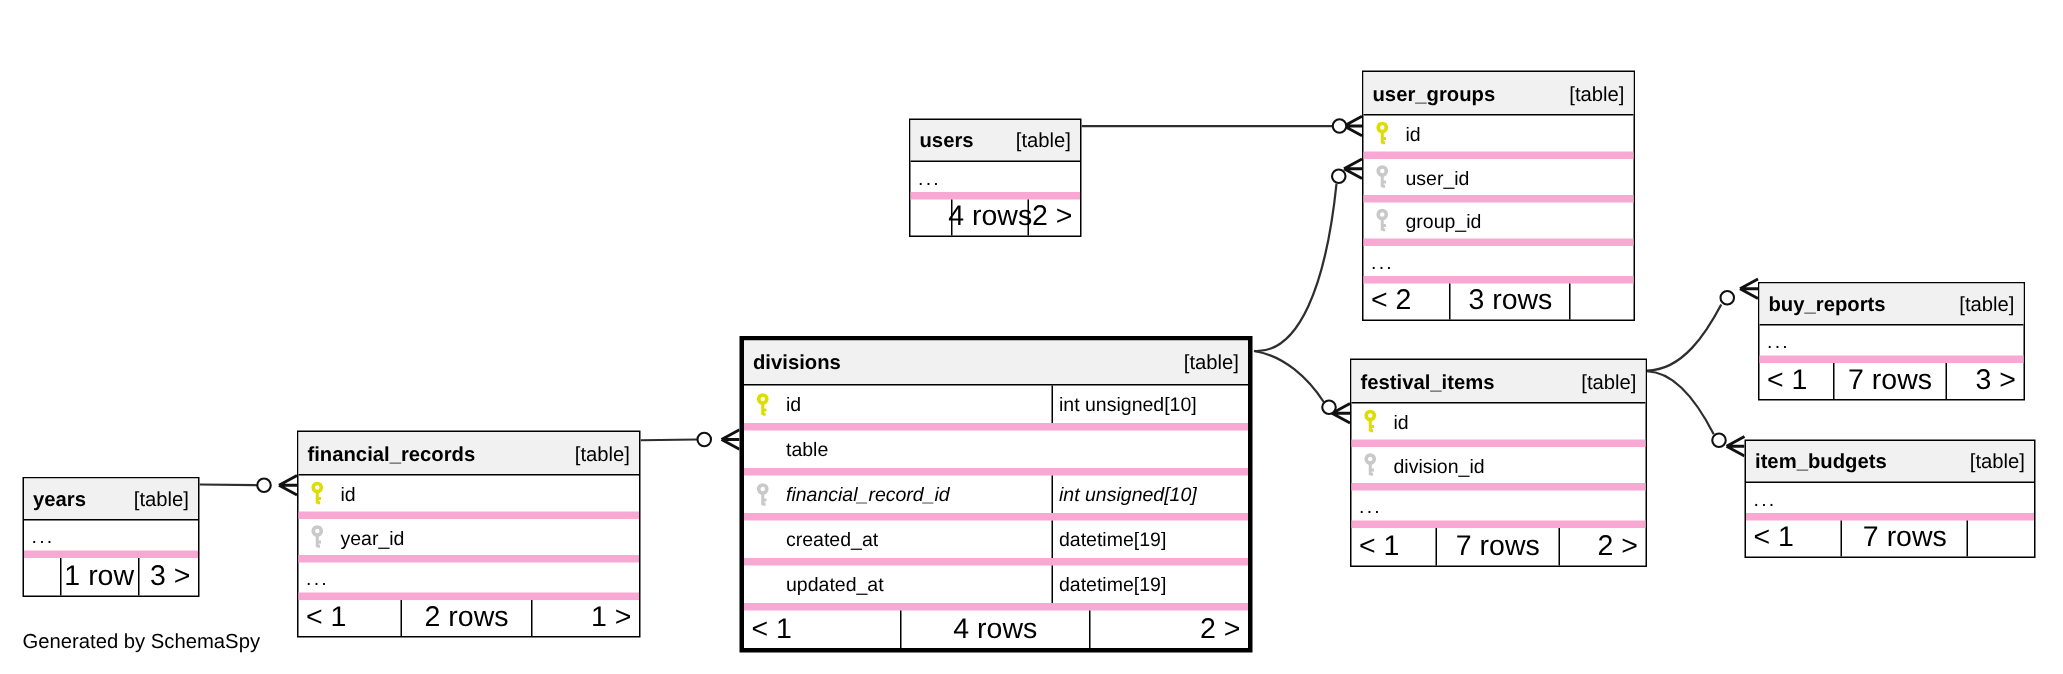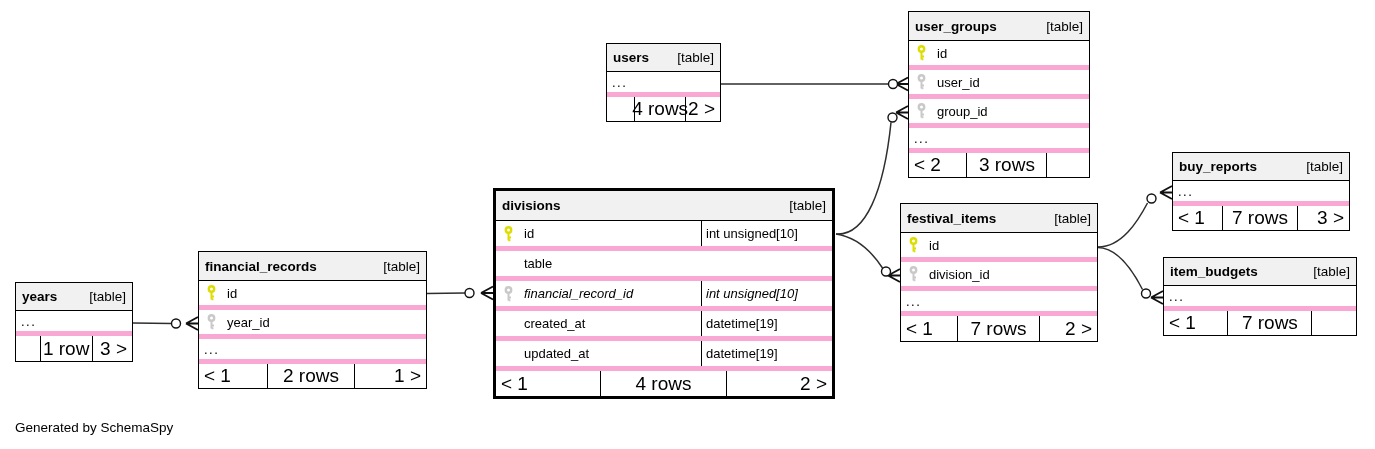--- a/index.html
+++ b/index.html
@@ -2,21 +2,21 @@
 <html><head>
 <meta charset="utf-8">
 <style>
   html,body{margin:0;padding:0;background:#fff;}
   #canvas{position:relative;width:1375px;height:449px;background:#fff;overflow:hidden;
           font-family:"Liberation Sans",sans-serif;color:#000;}
   #edges{position:absolute;left:0;top:0;}
   .edge{fill:none;stroke:#2e2e2e;stroke-width:1.5px;}
   .crow{fill:none;stroke:#111;stroke-width:1.9px;}
   .dot{fill:#fff;stroke:#111;stroke-width:1.4px;}
-  .entity{position:absolute;background:#fff;border:1.5px solid #000;box-sizing:border-box;}
+  .entity{position:absolute;background:#fff;border:1.5px solid #000;box-sizing:border-box;margin-top:36px;}
   .entity.emph{border-width:3px;}
   .e-header{background:#f1f1f1;border-bottom:1px solid #000;display:flex;justify-content:space-between;
             align-items:center;padding:0 6px;font-size:13.5px;box-sizing:border-box;}
   .e-name{font-weight:bold;}
   .e-tag{font-weight:normal;}
   .e-row{border-bottom:5px solid #f9a8d4;display:flex;align-items:center;font-size:13px;box-sizing:border-box;}
   .e-row.dots .e-label{padding-left:5px;letter-spacing:1.5px;}
   .key-slot{width:21px;padding-left:7px;display:flex;align-items:center;flex:0 0 auto;}
   .e-label{white-space:nowrap;}
   .e-type{border-left:1px solid #000;width:131px;align-self:stretch;display:flex;align-items:center;

